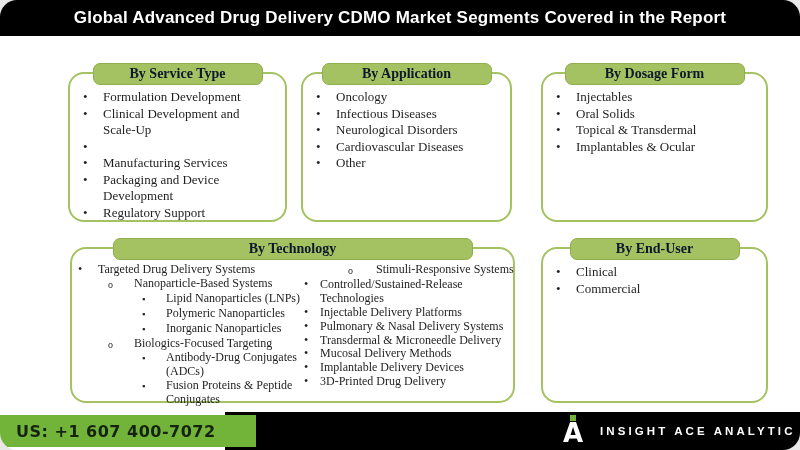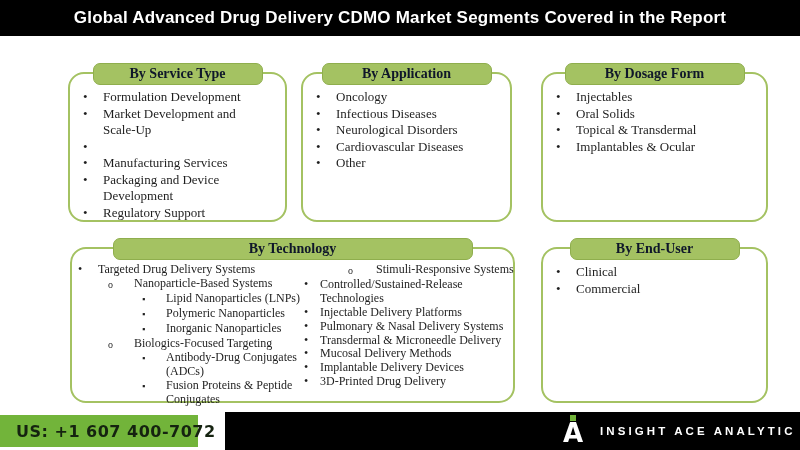--- a/index.html
+++ b/index.html
@@ -1,19 +1,19 @@
 <!DOCTYPE html>
 <html style="--accent: #a4c262; --accent-dark: #8fae4d; --footer-green: #72b43a; --ink: #000000;"><head>
 <meta charset="utf-8">
 <style>
   * { margin:0; padding:0; box-sizing:border-box; }
   html,body { background:#e8e8e8; }
   .canvas {
     position:relative; width:800px; height:450px; background:#ffffff;
-    overflow:hidden; font-family:"Liberation Serif", serif; color:#1e1e1e;
+    overflow:hidden; font-family:"Liberation Serif", serif; color:#1e1e1e;border-radius:17px;
   }
   
   .title-bar {
     position:absolute; left:0; top:0; width:800px; height:36px;
     background:var(--ink,#000); display:flex; align-items:center; justify-content:center;
   }
   .title-bar h1 {
     color:#fff; font-family:"Liberation Sans", sans-serif; font-weight:bold;
     font-size:17px; letter-spacing:0.2px;
   }
@@ -43,21 +43,21 @@
   .l2 .marker { width:26px; margin-left:36px; font-size:10px; padding-top:1px; }
   .l3 .marker { width:24px; margin-left:70px; font-size:9px; padding-top:1px; }
   .col-right .l1 .marker { width:16px; margin-left:4px; }
   .col-right .l2 .marker { width:28px; margin-left:48px; }
   
   .footer-black {
     position:absolute; left:225px; top:412px; width:575px; height:38px;
     background:var(--ink,#000);
   }
   .footer-green {
-    position:absolute; left:0; top:415px; width:198px; height:32px;
+    position:absolute; left:0; top:415px; width:256px; height:32px;
     background:var(--footer-green,#72b43a);
     display:flex; align-items:center;
   }
   .phone {
     margin-left:16px; font-family:"DejaVu Sans", sans-serif; font-weight:bold;
     font-size:16px; color:#152310; letter-spacing:0.5px; white-space:nowrap;
   }
   .brand-logo { position:absolute; left:563px; top:414px; width:24px; height:34px; }
   .brand-logo .dot {
     position:absolute; left:7px; top:1px; width:6px; height:6px;
@@ -97,21 +97,21 @@
 
   <div class="box std" id="box-service">
     <div class="tab">By Service Type</div>
     <div class="box-content">
         <div class="item l1">
           <span class="marker">•</span>
           <div class="item-text">Formulation Development</div>
         </div>
         <div class="item l1">
           <span class="marker">•</span>
-          <div class="item-text">Market Development and
+          <div class="item-text">Clinical Development and
 Scale-Up</div>
         </div>
         <div class="item l1">
           <span class="marker">•</span>
         </div>
         <div class="item l1">
           <span class="marker">•</span>
           <div class="item-text">Manufacturing Services</div>
         </div>
         <div class="item l1">

